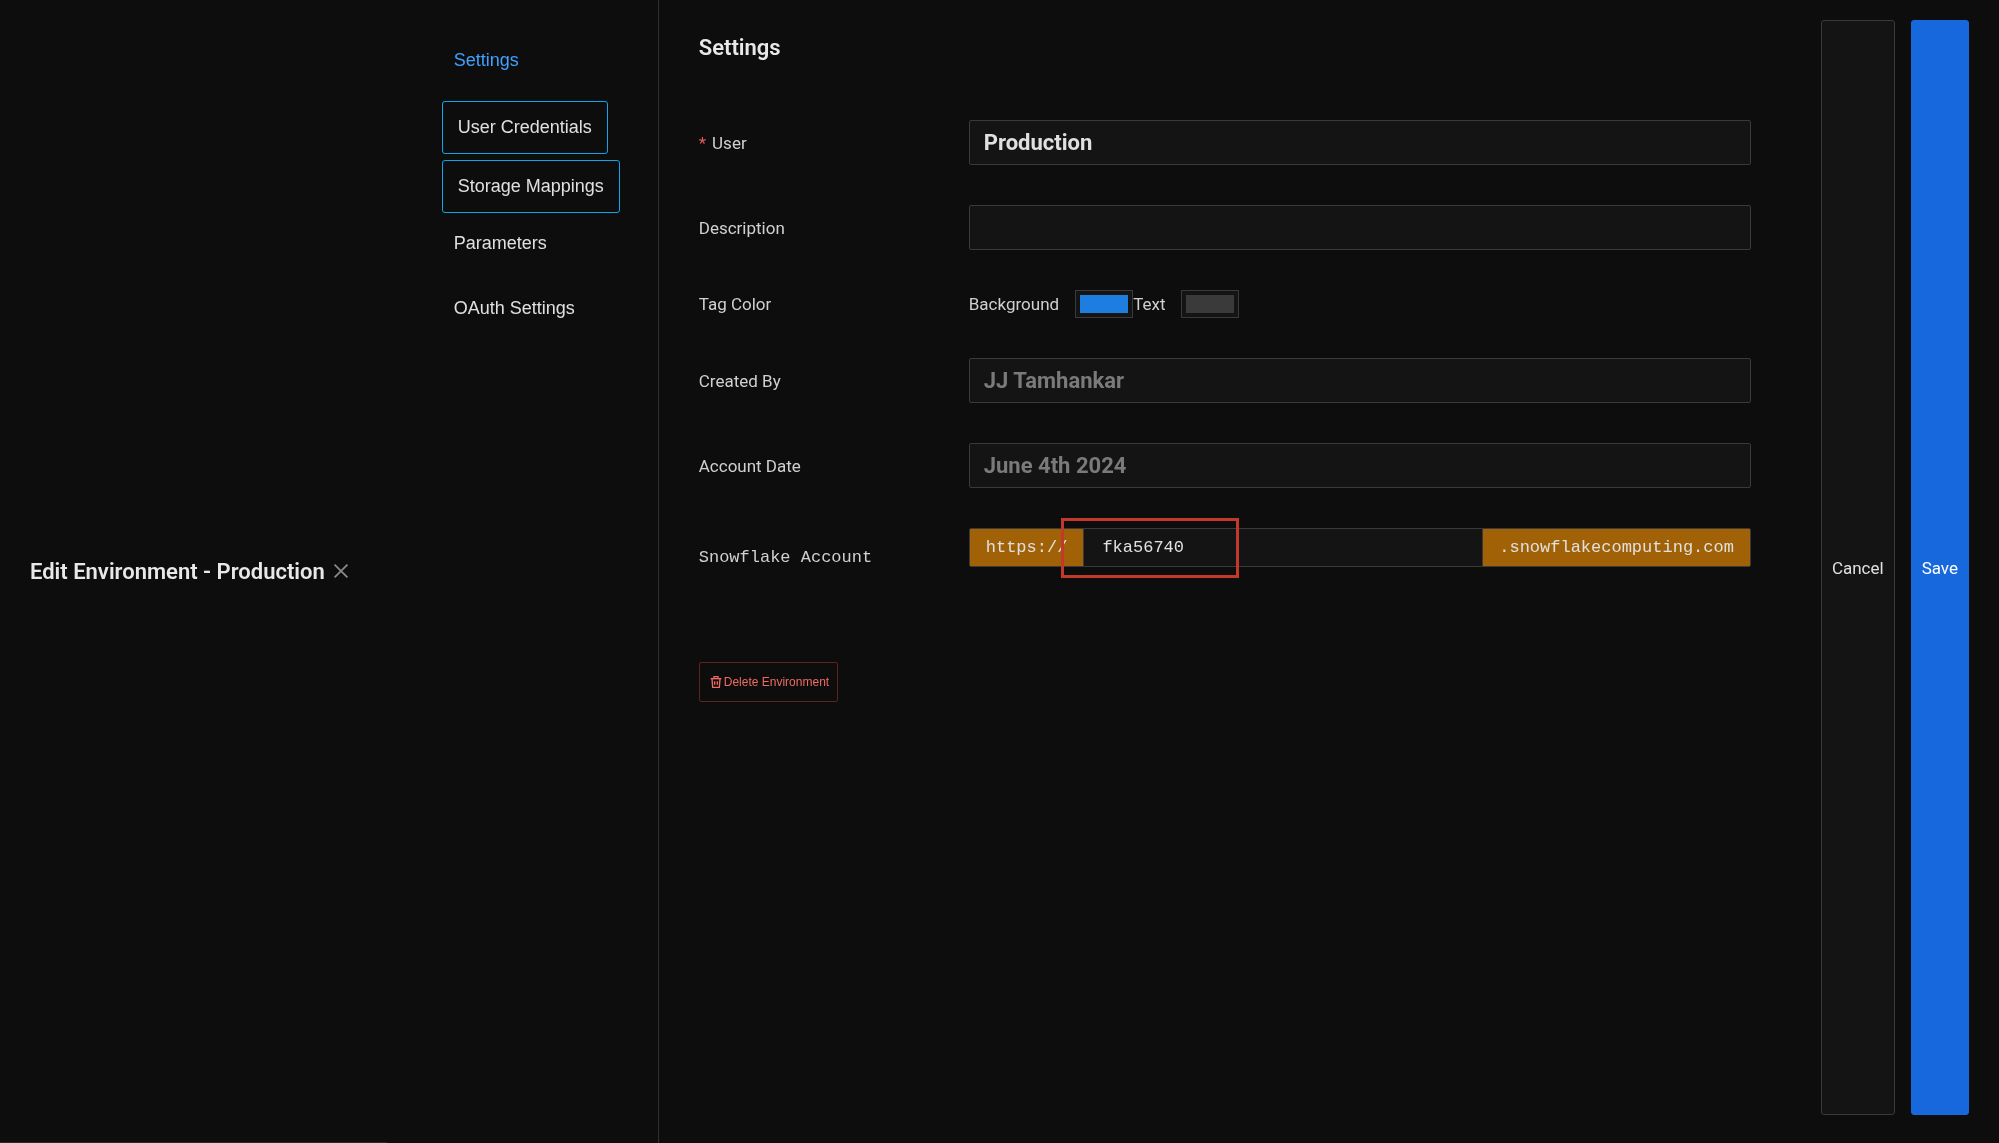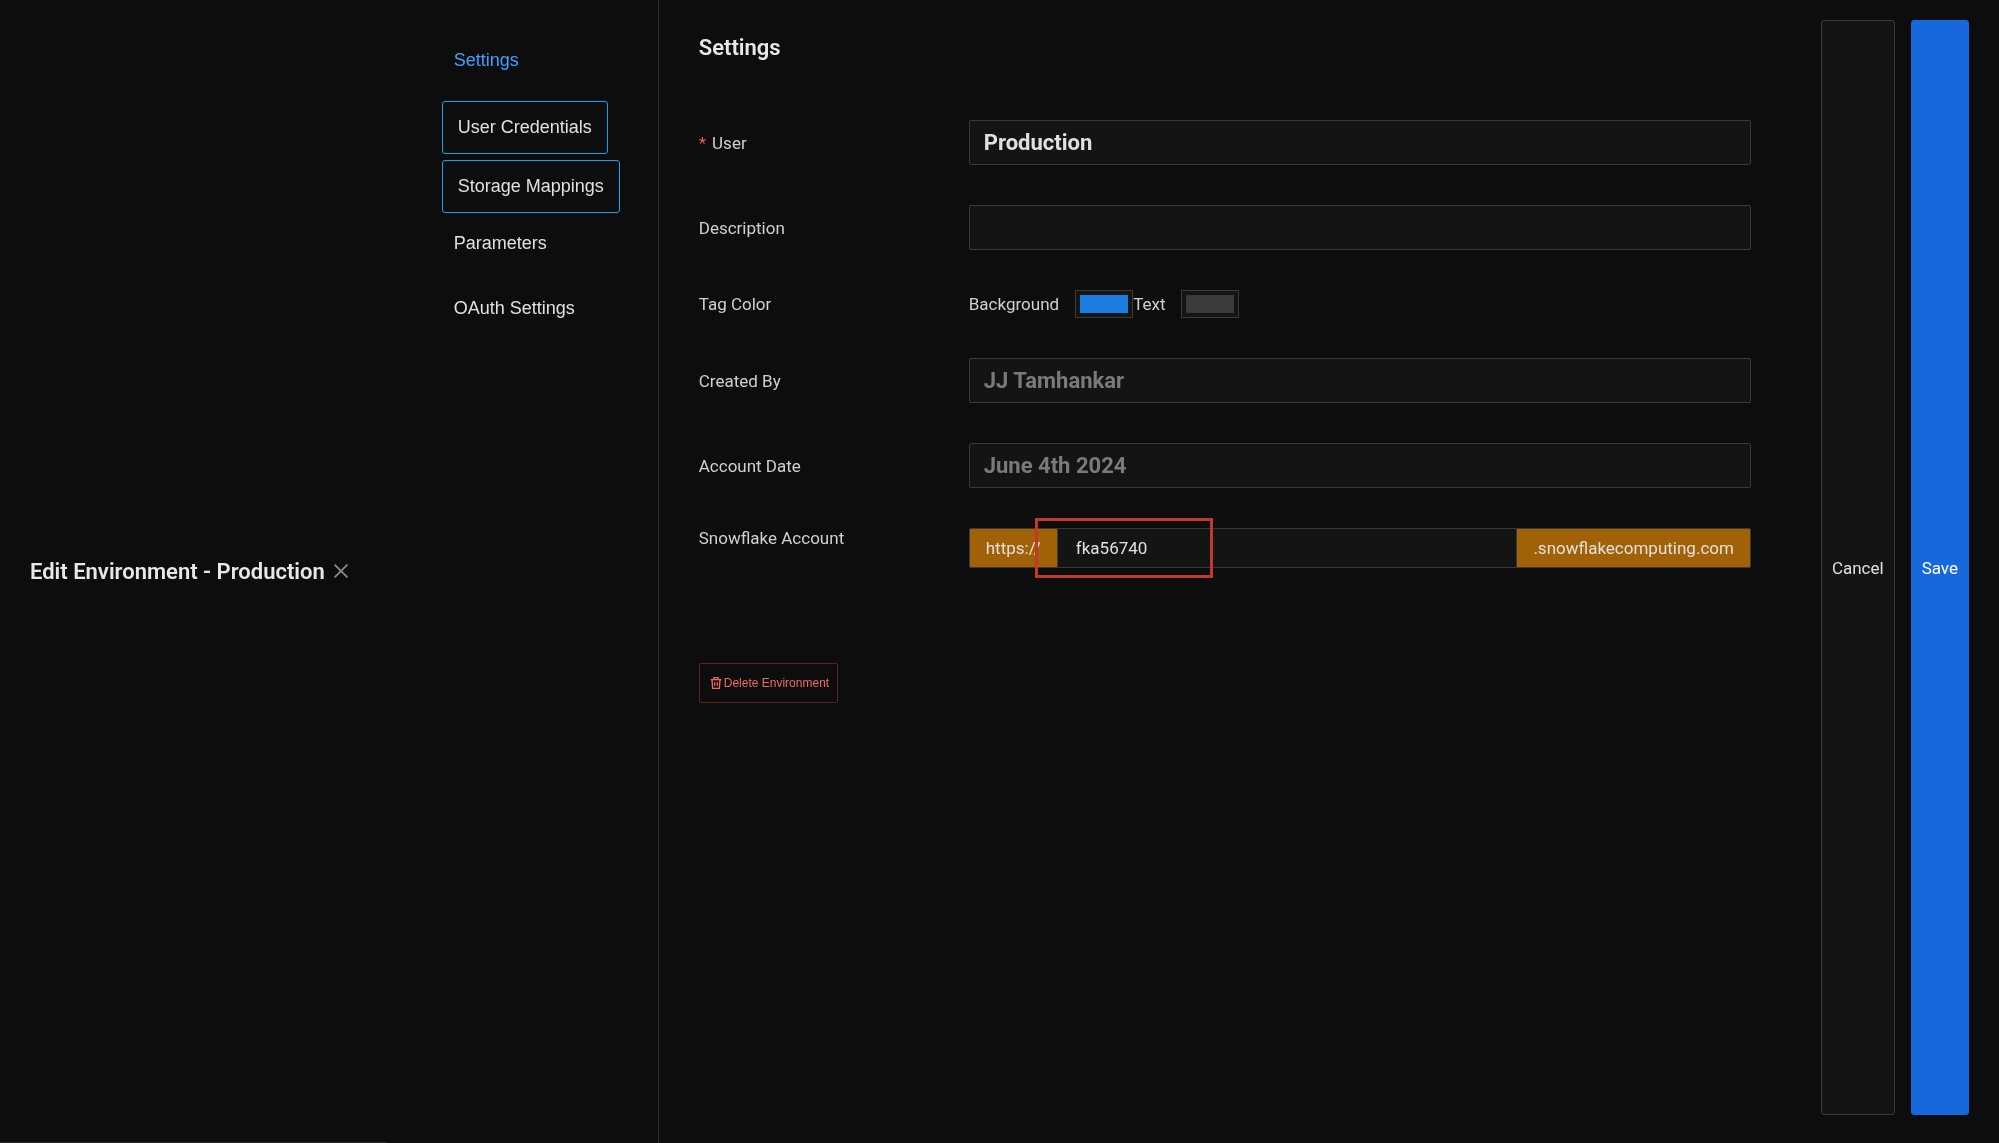--- a/index.html
+++ b/index.html
@@ -149,22 +149,23 @@
   .section-title {
     text-align: center;
     font-size: 18px;
     font-weight: 600;
     color: #e8e8e8;
     margin: 14px 0 40px 0;
   }
 
   .sf-row {
     display: flex;
-    align-items: flex-start;
+    align-items: flex-end;
     margin-bottom: 40px;
+    font-family: Liberation Mono, monospace;
   }
   .sf-label {
     width: 270px;
     flex-shrink: 0;
     display: flex;
     align-items: center;
     font-size: 17px;
     color: #d0d0d0;
   }
   .sf-addon {

